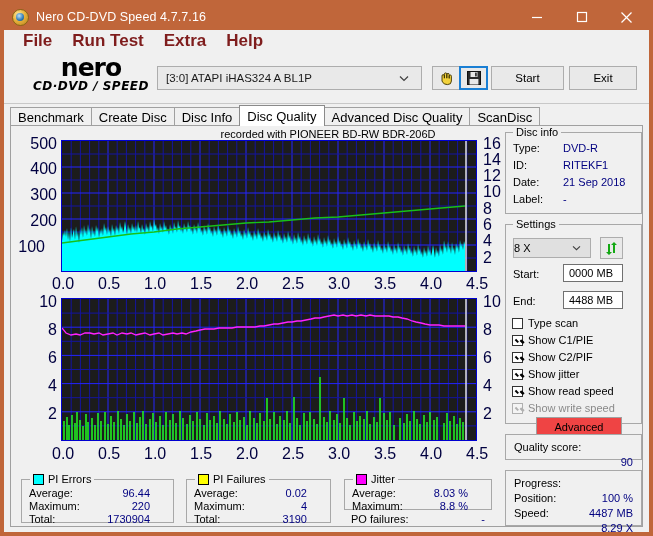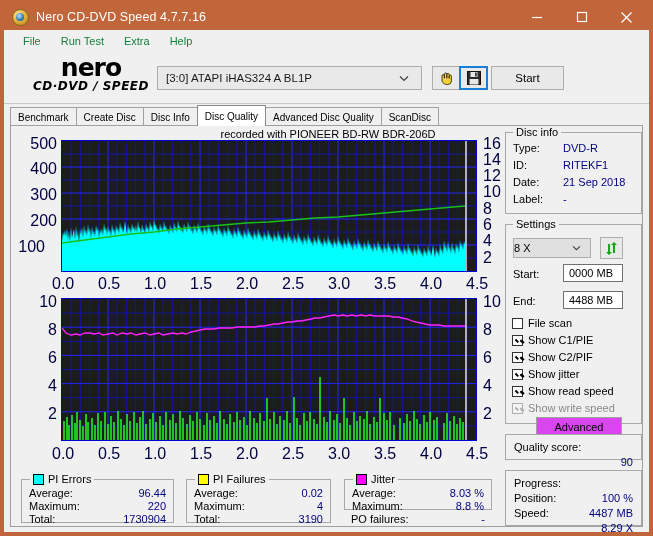--- a/index.html
+++ b/index.html
@@ -46,21 +46,21 @@
     background:#f0f0f0;
     box-sizing:border-box;
     overflow:hidden;
   }
   #menubar{
     position:absolute;left:0;top:0;width:645px;height:22px;
     background:#f0f0f0;display:flex;align-items:center;padding-left:10px;
     box-sizing:border-box;
   }
   .menuitem{
-    font-size:11px;color:#15803d;padding:2px 9px;margin-right:2px;white-space:nowrap;
+    font-size:17px;color:#7f1d1d;padding:2px 9px;margin-right:2px;white-space:nowrap;font-weight:bold;
   }
   #toolbar{
     position:absolute;left:0;top:22px;width:645px;height:52px;
     background:#f0f0f0;border-bottom:1px solid #c8c8c8;
     box-sizing:border-box;
   }
   #logo{
     position:absolute;left:22px;top:4px;width:130px;height:44px;
     color:#000;
   }
@@ -94,21 +94,21 @@
   #btn-hand{left:428px;width:29px;}
   #btn-save{left:455px;width:29px;border:2px solid #1a7fd4;background:#e9e9e9;}
   #btn-start{left:487px;width:73px;}
   #btn-exit{left:565px;width:68px;}
   
   #tabstrip{
     position:absolute;left:6px;top:76px;width:633px;height:20px;
     display:flex;align-items:flex-end;
   }
   .tab{
-    height:19px;line-height:19px;padding:0 7px;font-size:10px;color:#000;
+    height:19px;line-height:19px;padding:0 7px;font-size:13px;color:#000;
     background:#f0f0f0;border:1px solid #a0a0a0;border-bottom:none;
     box-sizing:border-box;margin-right:-1px;white-space:nowrap;
   }
   .tab.active{
     background:#ffffff;height:21px;line-height:21px;position:relative;z-index:3;
     border-color:#8a8a8a;
     text-align:center;
   }
   #tabpage{
     position:absolute;left:6px;top:95px;width:633px;height:402px;
@@ -140,21 +140,21 @@
   .gtitle{
     position:absolute;top:-7px;left:8px;background:#f0f0f0;padding:0 3px;
     font-size:11px;color:#000;display:flex;align-items:center;white-space:nowrap;
   }
   .swatch{width:9px;height:9px;border:1px solid #000;margin-right:4px;display:inline-block;}
   .srow{
     position:absolute;left:7px;width:calc(100% - 14px);height:15px;
     font-size:11px;color:#000;
   }
   .srow .lbl{position:absolute;left:0;top:0;}
-  .srow .val{position:absolute;right:0;top:0;color:#000080;}
+  .srow .val{position:absolute;right:16px;top:0;color:#000080;}
   
   #side{
     position:absolute;left:494px;top:2px;width:137px;height:396px;
   }
   .group{
     position:absolute;left:0;width:137px;border:1px solid #a8a8a8;box-sizing:border-box;
     background:#f0f0f0;
   }
   .grouptitle{
     position:absolute;top:-7px;left:7px;background:#f0f0f0;padding:0 3px;font-size:11px;color:#000;
@@ -188,21 +188,21 @@
     background:#e9e9e9;border:1px solid #adadad;box-sizing:border-box;
     display:flex;align-items:center;justify-content:center;
   }
   .fieldlbl{position:absolute;left:7px;font-size:11px;color:#000;}
   .field{
     position:absolute;left:57px;width:60px;height:18px;background:#fff;border:1px solid #707070;
     box-sizing:border-box;font-size:11px;color:#000;display:flex;align-items:center;padding-left:5px;
   }
   #adv-btn{
     position:absolute;left:31px;width:86px;height:19px;
-    background:#d946ef;border:1px solid #a0a0a0;box-sizing:border-box;
+    background:#ef4444;border:1px solid #a0a0a0;box-sizing:border-box;
     display:flex;align-items:center;justify-content:center;font-size:11px;color:#000;
   }
   .qrow{position:absolute;left:8px;right:8px;font-size:11px;color:#000;}
   .qrow .k{position:absolute;left:0;top:0;}
   .qrow .v{position:absolute;right:0;top:15px;color:#000080;}
   svg{display:block;}
 </style>
 </head>
 <body>
 
@@ -262,20 +262,21 @@
       <div class="tbtn" id="btn-save">
         <svg width="16" height="16" viewBox="0 0 16 16">
           <rect x="1.5" y="1.5" width="13" height="13" fill="#2b2b2b" stroke="#111" stroke-width="1"></rect>
           <rect x="4.5" y="2" width="7" height="5" fill="#e8e8e8"></rect>
           <rect x="9" y="2.6" width="1.8" height="3.8" fill="#3a3a3a"></rect>
           <rect x="3.6" y="9" width="8.8" height="5.5" fill="#e8e8e8"></rect>
         </svg>
       </div>
 
       <div class="tbtn" id="btn-start">Start</div>
+      <div class="tbtn" id="btn-exit">Exit</div>
     </div>
 
     <div id="tabstrip">
       <div class="tab">Benchmark</div>
       <div class="tab">Create Disc</div>
       <div class="tab">Disc Info</div>
       <div class="tab active">Disc Quality</div>
       <div class="tab">Advanced Disc Quality</div>
       <div class="tab">ScanDisc</div>
     </div>
@@ -746,21 +747,21 @@
           </div>
 
           <div class="fieldlbl" style="top:43px;">Start:</div>
           <div class="field" style="top:39px;">0000 MB</div>
 
           <div class="fieldlbl" style="top:70px;">End:</div>
           <div class="field" style="top:66px;">4488 MB</div>
 
           <div class="cbrow" style="top:90px;">
             <span class="cb"></span>
-            <span>File scan</span>
+            <span>Type scan</span>
           </div>
           <div class="cbrow" style="top:107px;">
             <span class="cb checked"></span>
             <span>Show C1/PIE</span>
           </div>
           <div class="cbrow" style="top:124px;">
             <span class="cb checked"></span>
             <span>Show C2/PIF</span>
           </div>
           <div class="cbrow" style="top:141px;">

